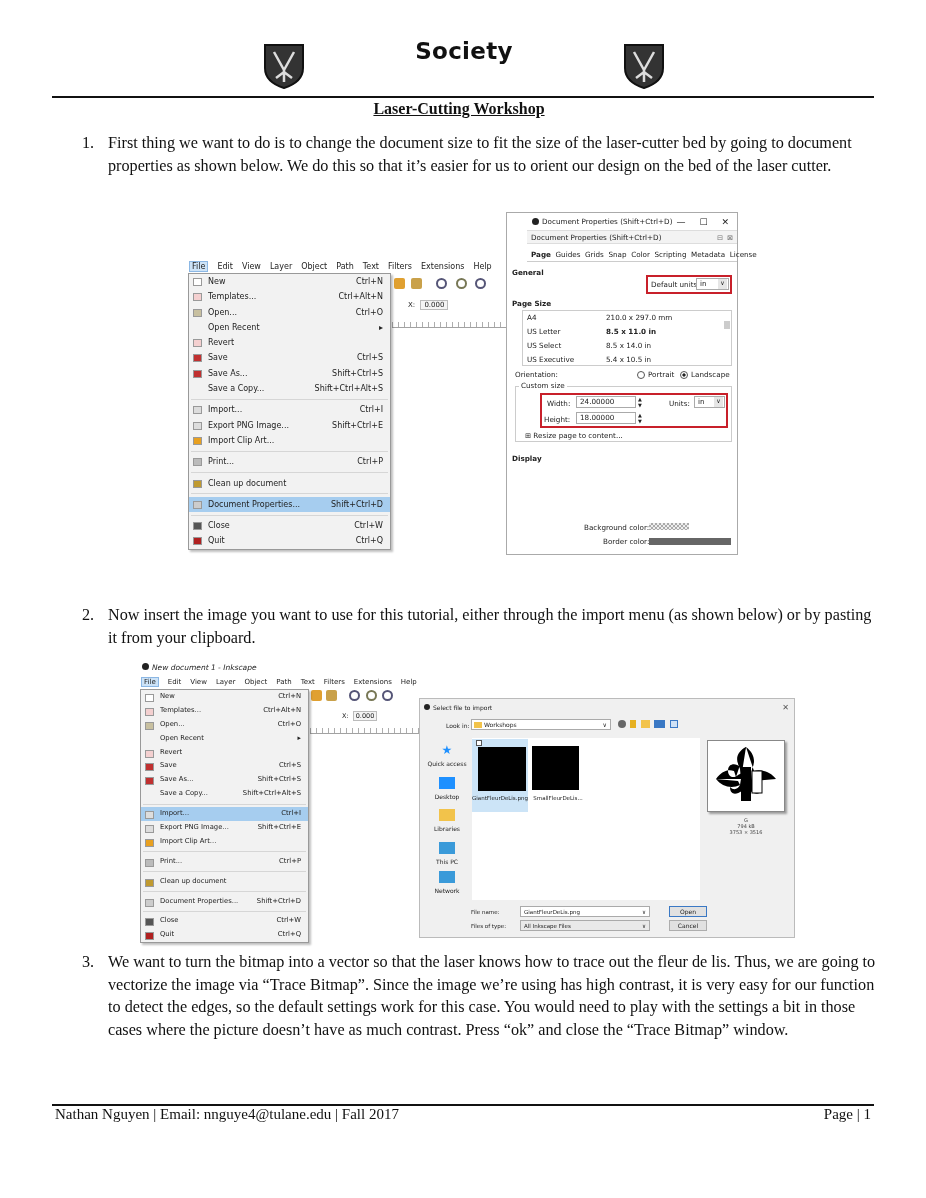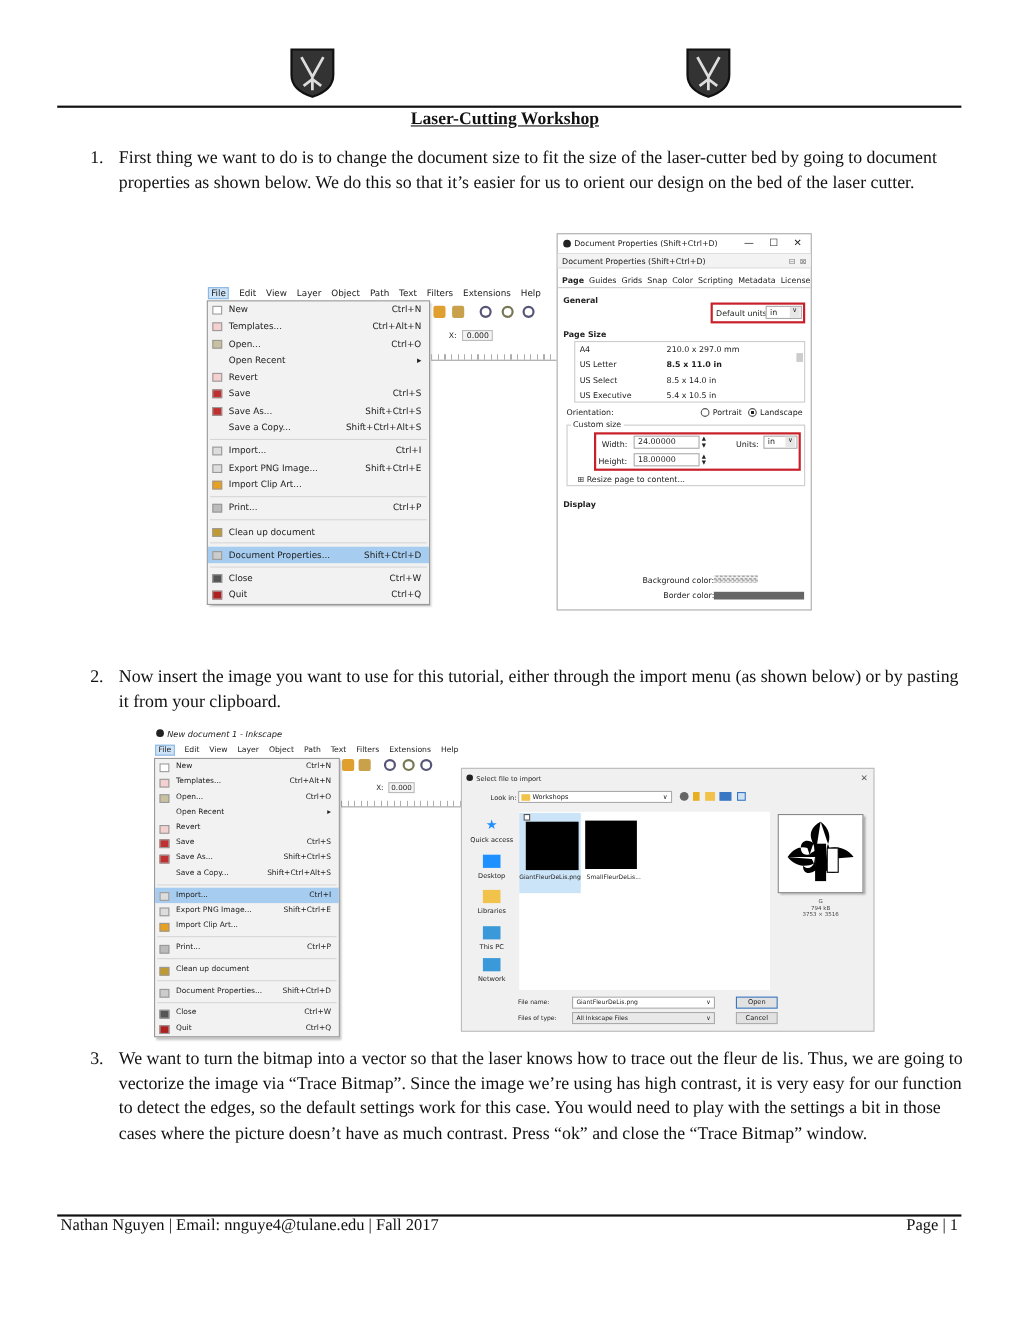--- a/index.html
+++ b/index.html
@@ -12,21 +12,21 @@
   .hdr-title{position:absolute;left:305px;top:40px;width:318px;text-align:center;font-family:"DejaVu Sans",sans-serif;font-weight:bold;font-size:23px;line-height:22px;color:#111;letter-spacing:0.3px;}
   .hdr-rule{position:absolute;left:52px;top:96px;width:822px;height:2px;background:#111;}
   .doc-title{position:absolute;left:0;top:100px;width:918px;text-align:center;font-weight:bold;font-size:16px;text-decoration:underline;}
 
   
   .step{position:absolute;left:82px;width:795px;font-size:16.2px;line-height:22.5px;}
   .step .num{position:absolute;left:0;top:0;}
   .step .txt{margin-left:26px;}
 
   
-  .ui{font-family:"DejaVu Sans",sans-serif;color:#222;}
+  .ui{font-family:"DejaVu Sans",sans-serif;color:#222;padding-left:20px;}
   .menubar{position:absolute;height:14px;font-size:8px;display:flex;align-items:center;}
   .menubar span{margin-right:9px;white-space:nowrap;}
   .menubar .file{background:#cde3f7;border:1px solid #8bb7e4;padding:0 2px;}
   .menu{position:absolute;background:#f2f2f2;border:1px solid #999;box-shadow:2px 2px 2px rgba(0,0,0,.25);font-size:8px;}
   .mi{position:relative;height:15.3px;line-height:15.3px;padding-left:19px;padding-right:6px;white-space:nowrap;}
   .mi .sc{position:absolute;right:7px;top:0;}
   .mi .ic{position:absolute;left:4px;top:4px;width:9px;height:8px;}
   .mi.hl{background:#a6cdef;}
   .msep{height:1px;background:#d6d6d6;margin:2.5px 2px;}
   .tb-icon{position:absolute;width:11px;height:11px;border-radius:2px;}
@@ -56,20 +56,21 @@
 </head>
 <body>
 
 <div class="hdr-logo" style="left:262px;">
   <svg width="44" height="48" viewBox="0 0 44 48">
       <path d="M3 3 H41 V26 Q41 40 22 46 Q3 40 3 26Z" fill="#333" stroke="#111" stroke-width="2"></path>
       <path d="M12 10 L22 28 L32 10 M22 28 V40 M14 36 L22 30 L30 36" stroke="#ddd" stroke-width="2.5" fill="none"></path>
     </svg>
 </div>
 <div class="hdr-title">
+  <div>Society</div>
 </div>
 <div class="hdr-logo" style="left:622px;">
   <svg width="44" height="48" viewBox="0 0 44 48">
       <path d="M3 3 H41 V26 Q41 40 22 46 Q3 40 3 26Z" fill="#333" stroke="#111" stroke-width="2"></path>
       <path d="M12 10 L22 28 L32 10 M22 28 V40 M14 36 L22 30 L30 36" stroke="#ddd" stroke-width="2.5" fill="none"></path>
     </svg>
 </div>
 <div class="hdr-rule"></div>
 <div class="doc-title">Laser-Cutting Workshop</div>
 

